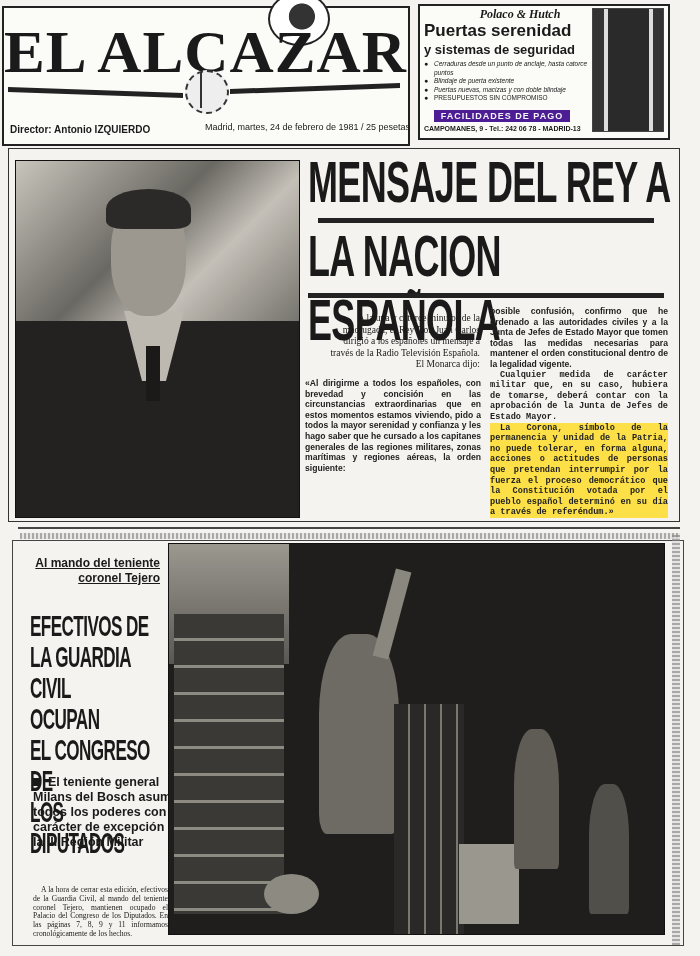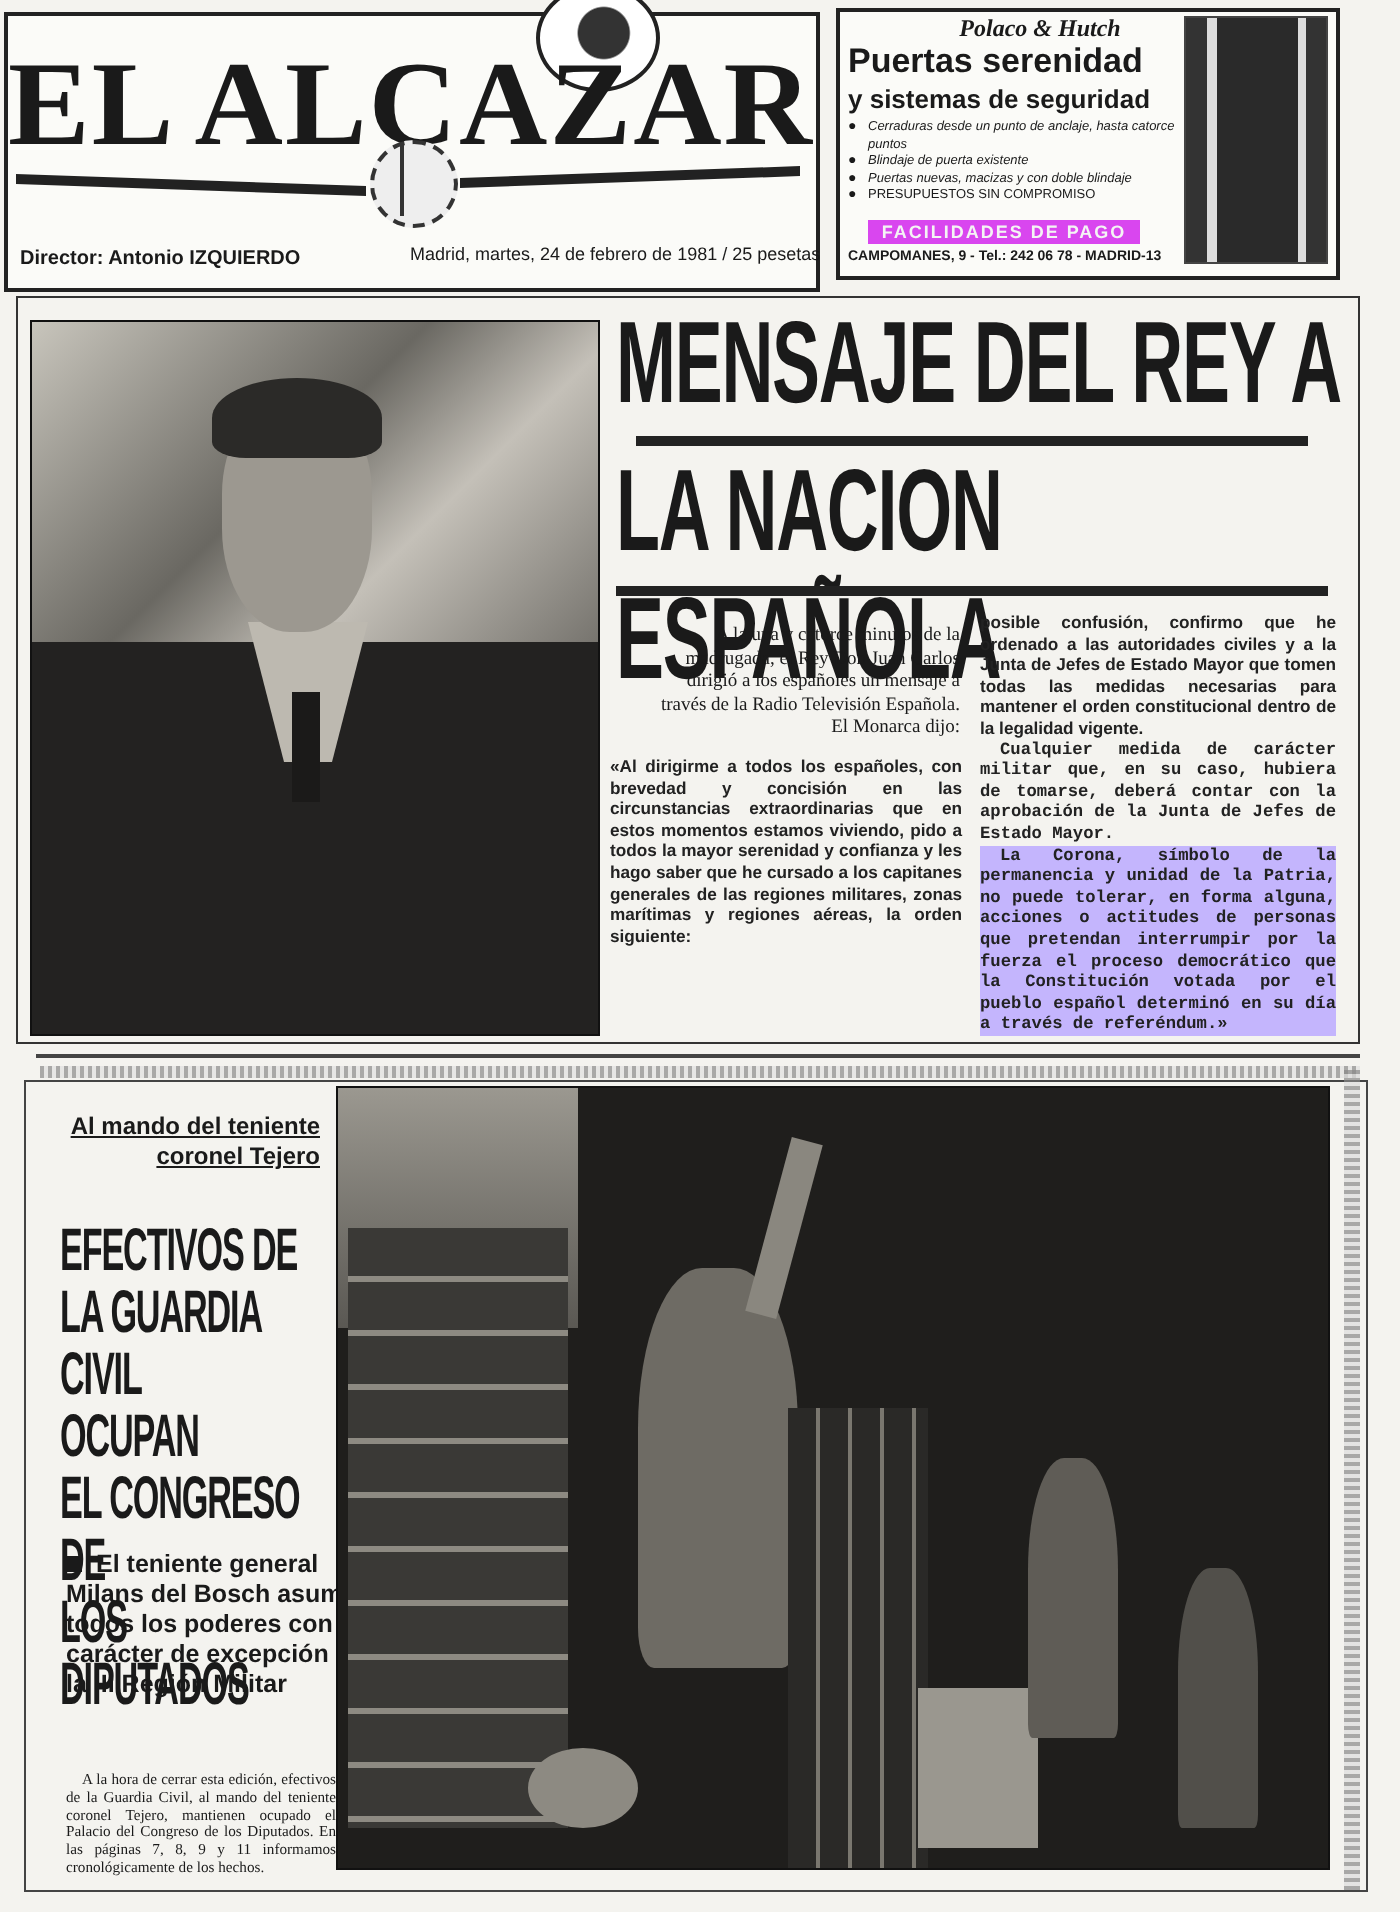--- a/index.html
+++ b/index.html
@@ -17,42 +17,42 @@
   #dateline{left:205px;top:122px;font-size:9px;}
   
   #ad{left:418px;top:4px;width:248px;height:132px;border:2px solid #222;background:#fbfbf8;}
   #ad-brand{left:450px;top:7px;width:140px;text-align:center;font-family:"Liberation Serif",serif;font-style:italic;font-weight:bold;font-size:12px;}
   #ad-headline{left:424px;top:22px;font-weight:bold;font-size:17px;line-height:18px;}
   #ad-sub{left:424px;top:42px;font-weight:bold;font-size:13px;text-align:center;}
   #ad-bullets{left:424px;top:60px;width:166px;font-size:6.5px;font-style:italic;line-height:8.5px;margin:0;padding:0;list-style:none;}
   #ad-bullets li{position:relative;padding-left:10px;}
   #ad-bullets li:before{content:"●";position:absolute;left:0;font-style:normal;font-size:7px;}
   #ad-bullets li.caps{font-style:normal;}
-  #ad-pay{left:434px;top:110px;width:136px;height:12px;background:#d946ef;color:#f4f4f4;font-weight:bold;font-size:9px;text-align:center;line-height:12px;letter-spacing:1px;}
+  #ad-pay{left:434px;top:110px;width:136px;height:12px;background:#4c1d95;color:#f4f4f4;font-weight:bold;font-size:9px;text-align:center;line-height:12px;letter-spacing:1px;}
   #ad-address{left:424px;top:125px;font-size:7px;font-weight:bold;}
   #ad-photo{left:592px;top:8px;width:70px;height:122px;background:linear-gradient(90deg,#333 0 15%,#ddd 15% 22%,#2a2a2a 22% 80%,#ddd 80% 86%,#333 86%);border:1px solid #444;}
   
   #top-box{left:8px;top:148px;width:670px;height:372px;border:1px solid #333;}
   #king-photo{left:15px;top:160px;width:283px;height:356px;background:#2a2a2a;border:1px solid #111;overflow:hidden;}
   #king-photo .bg{position:absolute;left:0;top:0;width:100%;height:60%;background:linear-gradient(135deg,#c8c5bc,#6a6862 40%,#c4c0b8 60%,#5a5853);}
   #king-photo .face{position:absolute;left:95px;top:40px;width:75px;height:115px;border-radius:40% 40% 45% 45%;background:#9c9890;}
   #king-photo .hair{position:absolute;left:90px;top:28px;width:85px;height:40px;border-radius:50% 50% 20% 20%;background:#2b2a28;}
   #king-photo .uniform{position:absolute;left:0;top:160px;width:100%;height:200px;background:#232221;}
   #king-photo .collar{position:absolute;left:108px;top:150px;width:60px;height:70px;background:#bdb9b0;clip-path:polygon(0 0,100% 0,70% 100%,30% 100%);}
   #king-photo .tie{position:absolute;left:130px;top:185px;width:14px;height:55px;background:#1b1a19;}
   #headline-top{left:308px;top:150px;width:365px;font-family:"Liberation Sans",sans-serif;font-weight:bold;font-size:58px;line-height:64px;transform:scaleX(0.62);transform-origin:left top;width:590px;letter-spacing:-1px;}
   #headline-rule1{left:318px;top:218px;width:336px;height:5px;background:#222;}
   #headline-rule2{left:308px;top:293px;width:356px;height:5px;background:#222;}
   #lede{left:330px;top:313px;width:150px;font-family:"Liberation Serif",serif;font-size:9.5px;line-height:11.5px;text-align:right;}
   .col{font-size:8.6px;line-height:10.6px;text-align:justify;font-weight:bold;color:#222;}
   #col1{left:305px;top:378px;width:176px;}
   #col2{left:490px;top:306px;width:178px;}
   .col p{margin:0;}
   .col p.ind{text-indent:10px;font-family:Liberation Mono, monospace;}
-  .hl{background:#c4b5fd;}
+  .hl{background:#fde047;}
   
   #sep-rule{left:18px;top:527px;width:662px;height:2px;background:#444;}
   #hatch{left:20px;top:533px;width:660px;height:6px;background:repeating-linear-gradient(90deg,#777 0 2px,#ddd 2px 4px);opacity:.6;}
   #bottom-box{left:12px;top:540px;width:670px;height:404px;border:1px solid #444;}
   #bottom-box-right{left:672px;top:535px;width:8px;height:410px;background:repeating-linear-gradient(0deg,#888 0 2px,#ddd 2px 4px);opacity:.7;}
   #kicker{left:30px;top:556px;width:130px;font-weight:bold;font-size:12px;line-height:15px;text-decoration:underline;text-align:right;}
   #headline-bottom{left:30px;top:610px;width:230px;font-weight:bold;font-size:30px;line-height:31px;transform:scaleX(0.57);transform-origin:left top;letter-spacing:-1px;}
   #sub-head{left:33px;top:775px;width:157px;font-weight:bold;font-size:12.5px;line-height:15px;}
   #sub-head .sq{display:inline-block;width:8px;height:8px;background:#1a1a1a;margin-right:7px;}
   #caption{left:33px;top:886px;width:135px;font-family:"Liberation Serif",serif;font-size:7.6px;line-height:8.8px;text-align:justify;text-indent:8px;}

